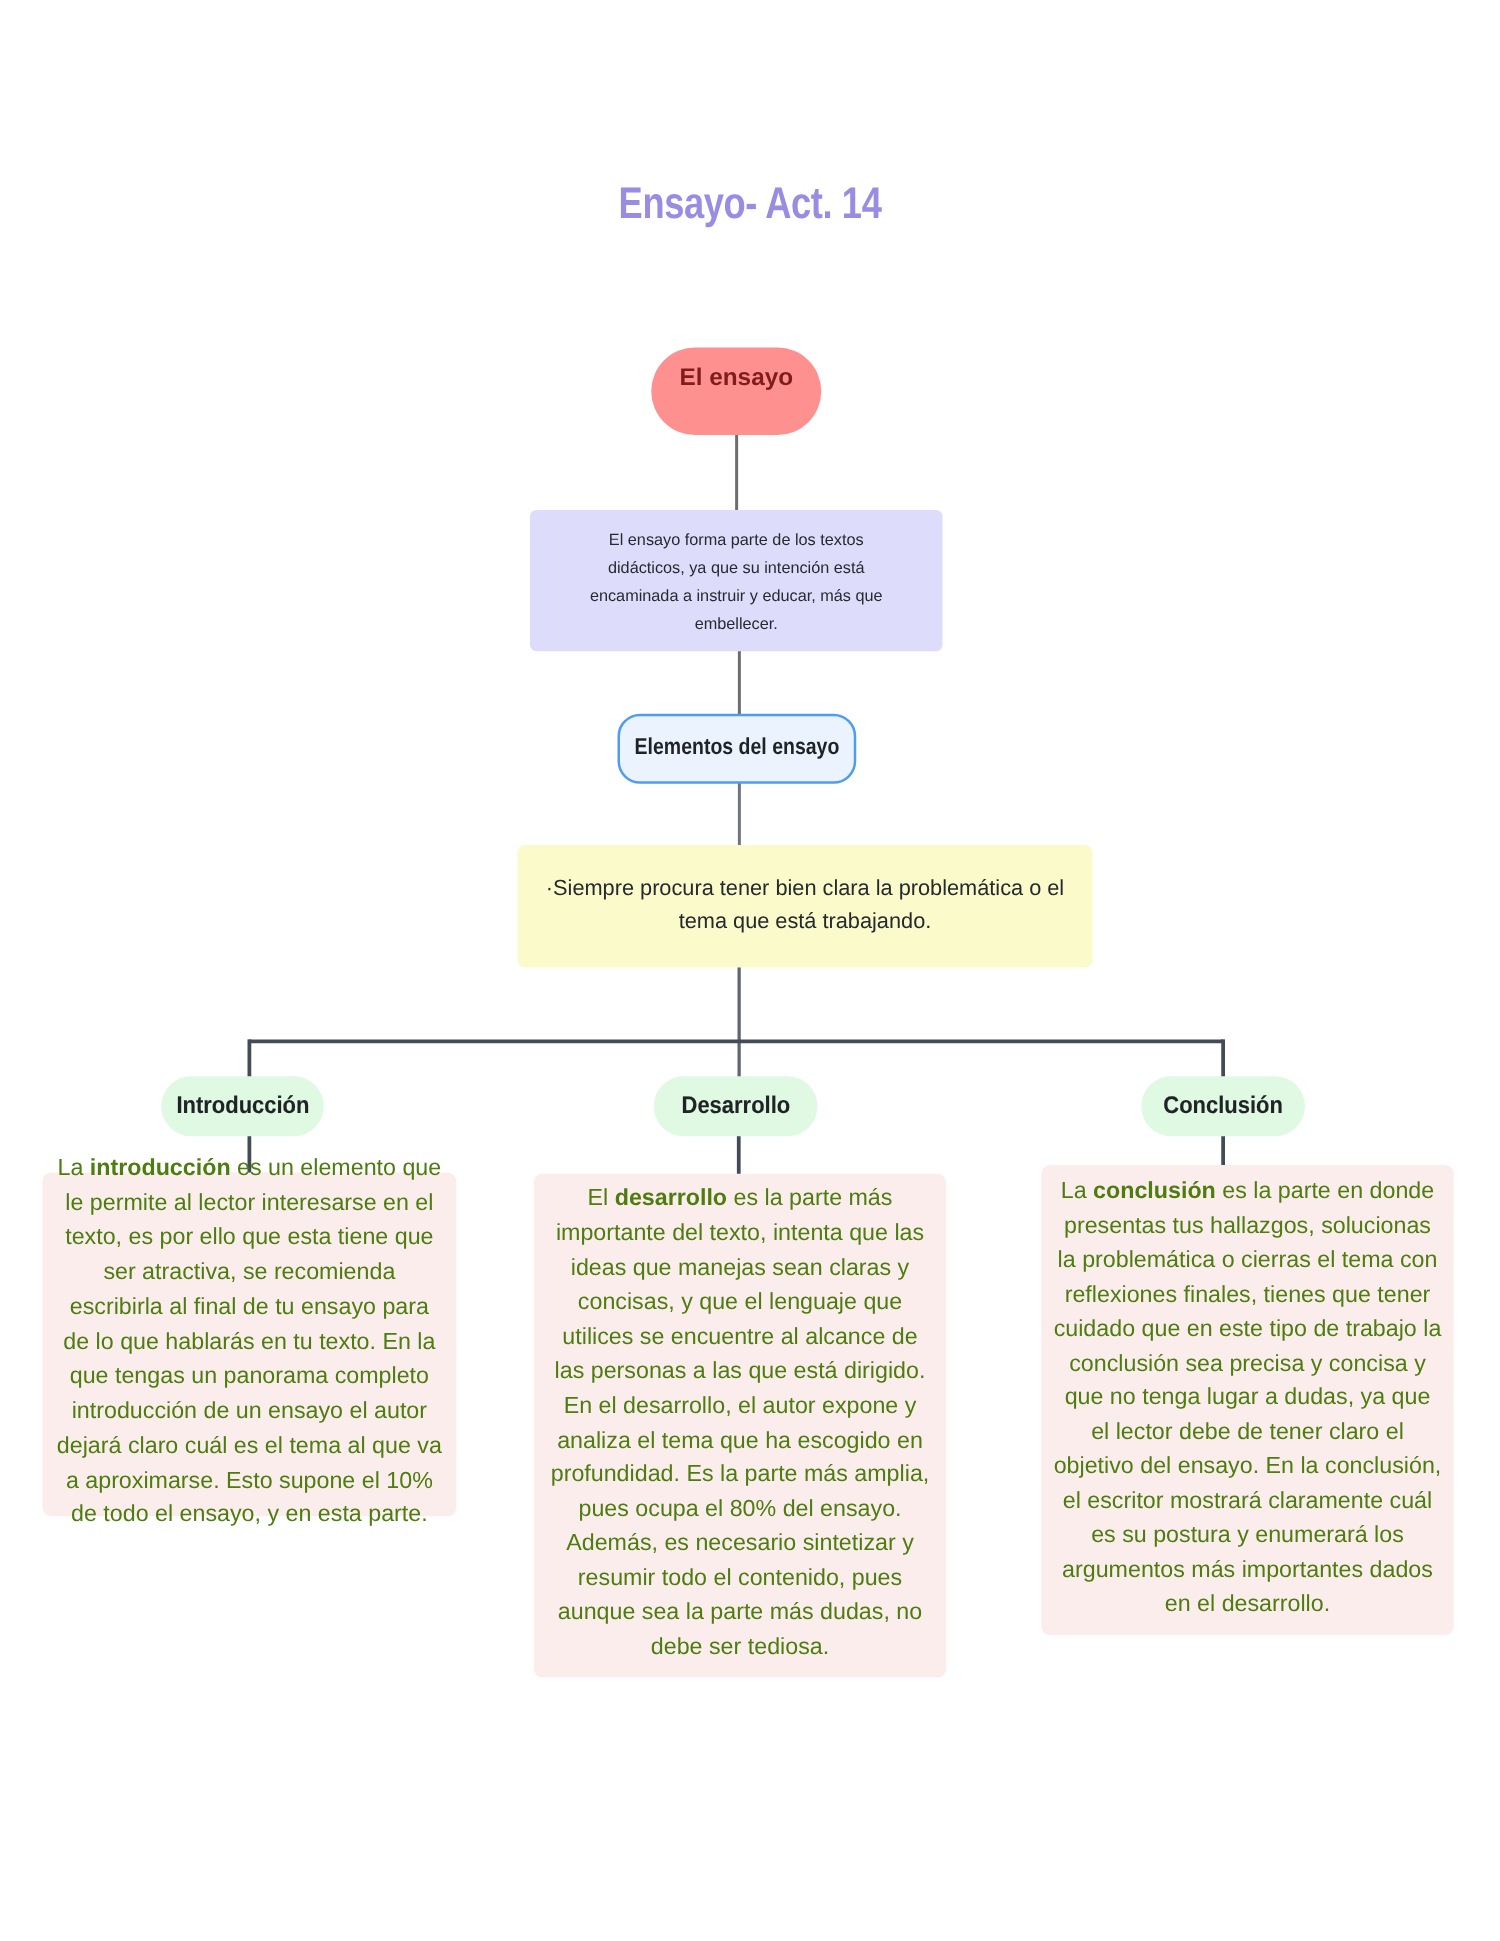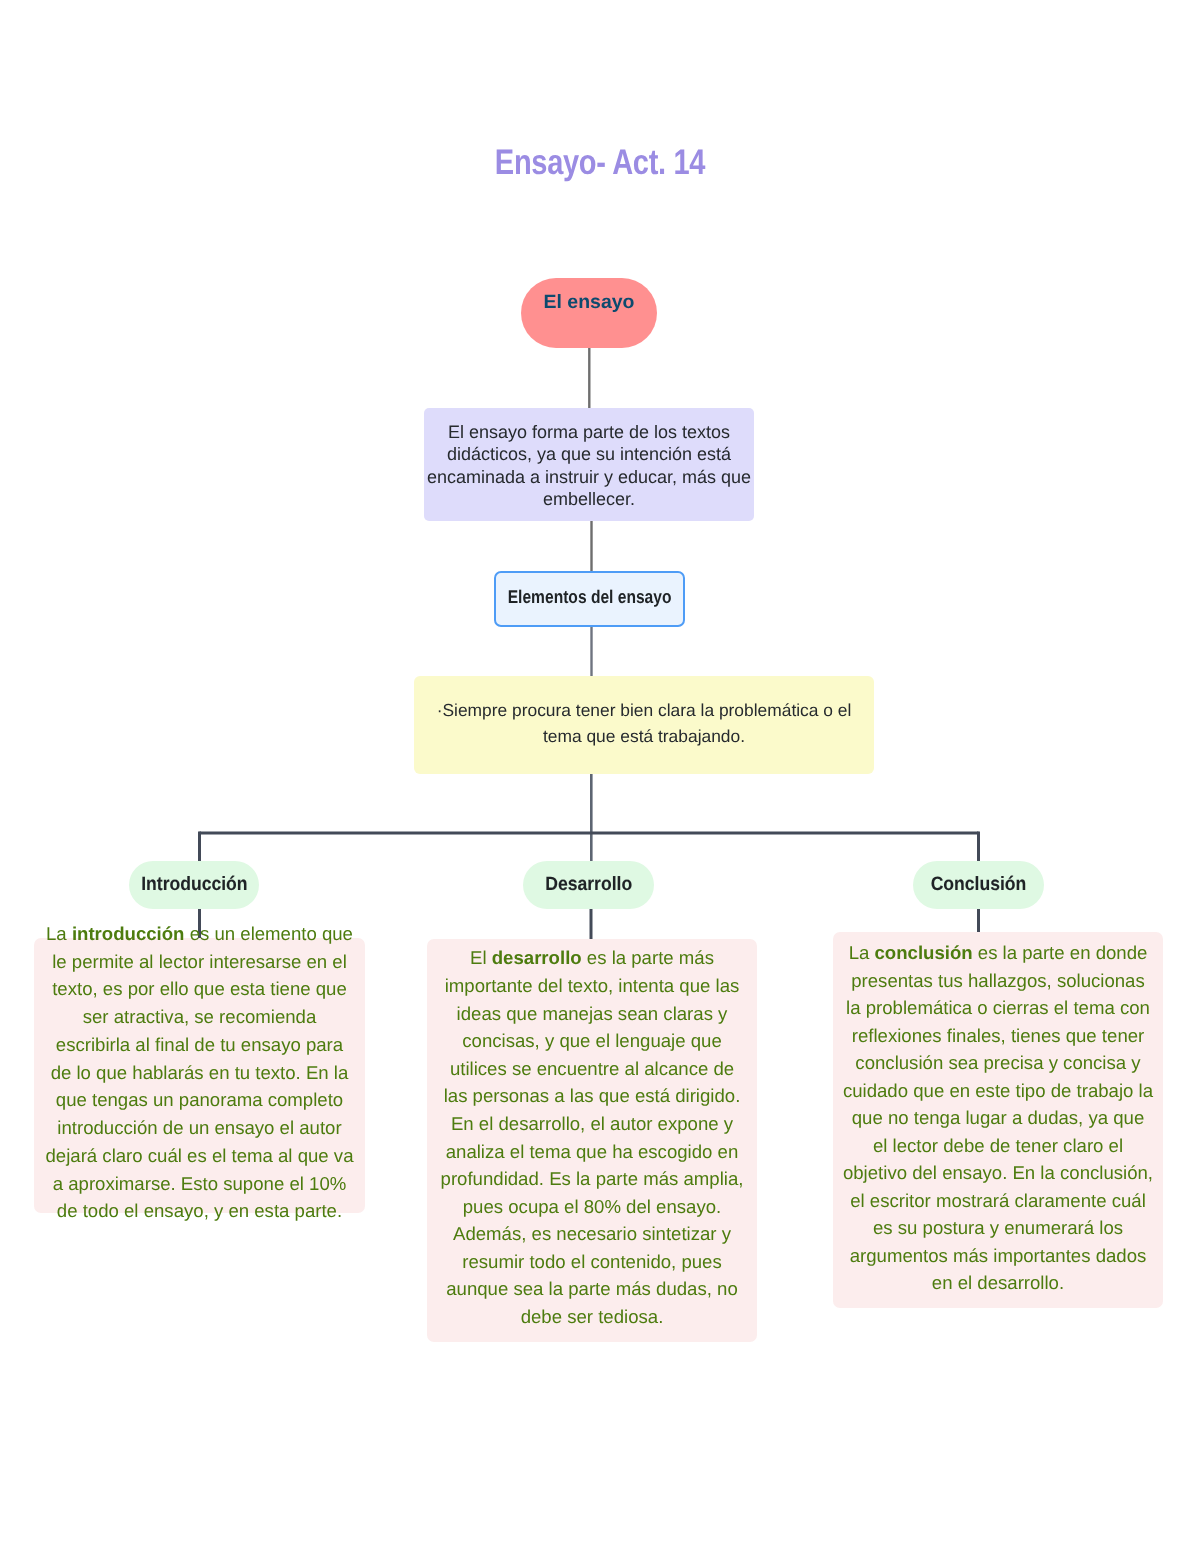--- a/index.html
+++ b/index.html
@@ -29,36 +29,36 @@
   .node .ln { display: block; white-space: pre; }
   .sqz { display: inline-block; transform-origin: center; white-space: pre; -webkit-text-stroke: 0.25px currentColor; }
   .node-root .sqz { transform: scaleX(1.01); -webkit-text-stroke: 0; }
   .node-elem .sqz { transform: scaleX(0.848); -webkit-text-stroke: 0; }
   .pill .sqz { transform: scaleX(0.911); -webkit-text-stroke: 0.1px currentColor; }
 
   .node-root {
     left: 521px; top: 278px; width: 136px; height: 70px;
     background: #ff9090; border-radius: 35px;
     display: flex; align-items: center; justify-content: center;
-    font-size: 19.3px; font-weight: 700; color: #0c4a6e;
+    font-size: 19.3px; font-weight: 700; color: #7f1d1d;
     padding-bottom: 21px;
   }
 
   .node-desc {
     left: 424px; top: 408px; width: 330px; height: 113px;
     background: #dedcfb; border-radius: 5px;
     display: flex; align-items: center; justify-content: center;
     text-align: center;
-    font-size: 18px; line-height: 22.4px; color: #262a2e;
+    font-size: 13px; line-height: 22.4px; color: #262a2e;
     align-items: flex-start; padding-top: 13px;
   }
 
   .node-elem {
     left: 494px; top: 571px; width: 191px; height: 56px;
-    background: #eaf3fe; border: 2.5px solid #4e9cf6; border-radius: 7px;
+    background: #eaf3fe; border: 2.5px solid #4e9cf6; border-radius: 18px;
     display: flex; align-items: center; justify-content: center;
     font-size: 18.4px; font-weight: 700; color: #1f2326;
     padding-bottom: 4px;
   }
 
   .node-tip {
     left: 379px; top: 676px; width: 460px; height: 98px;
     background: #fbfacb; border-radius: 6px;
     display: flex; align-items: center; justify-content: center;
     text-align: center;
@@ -178,22 +178,22 @@
         <span class="ln">aunque sea la parte más dudas, no</span>
         <span class="ln">debe ser tediosa.</span>
       </span>
   </div>
   <div class="node card card-conc">
     <span class="lines">
         <span class="ln">La <b>conclusión</b> es la parte en donde</span>
         <span class="ln">presentas tus hallazgos, solucionas</span>
         <span class="ln">la problemática o cierras el tema con</span>
         <span class="ln">reflexiones finales, tienes que tener</span>
+        <span class="ln">cuidado que en este tipo de trabajo la</span>
         <span class="ln">conclusión sea precisa y concisa y</span>
-        <span class="ln">cuidado que en este tipo de trabajo la</span>
         <span class="ln">que no tenga lugar a dudas, ya que</span>
         <span class="ln">el lector debe de tener claro el</span>
         <span class="ln">objetivo del ensayo. En la conclusión,</span>
         <span class="ln">el escritor mostrará claramente cuál</span>
         <span class="ln">es su postura y enumerará los</span>
         <span class="ln">argumentos más importantes dados</span>
         <span class="ln">en el desarrollo.</span>
       </span>
   </div>
 

